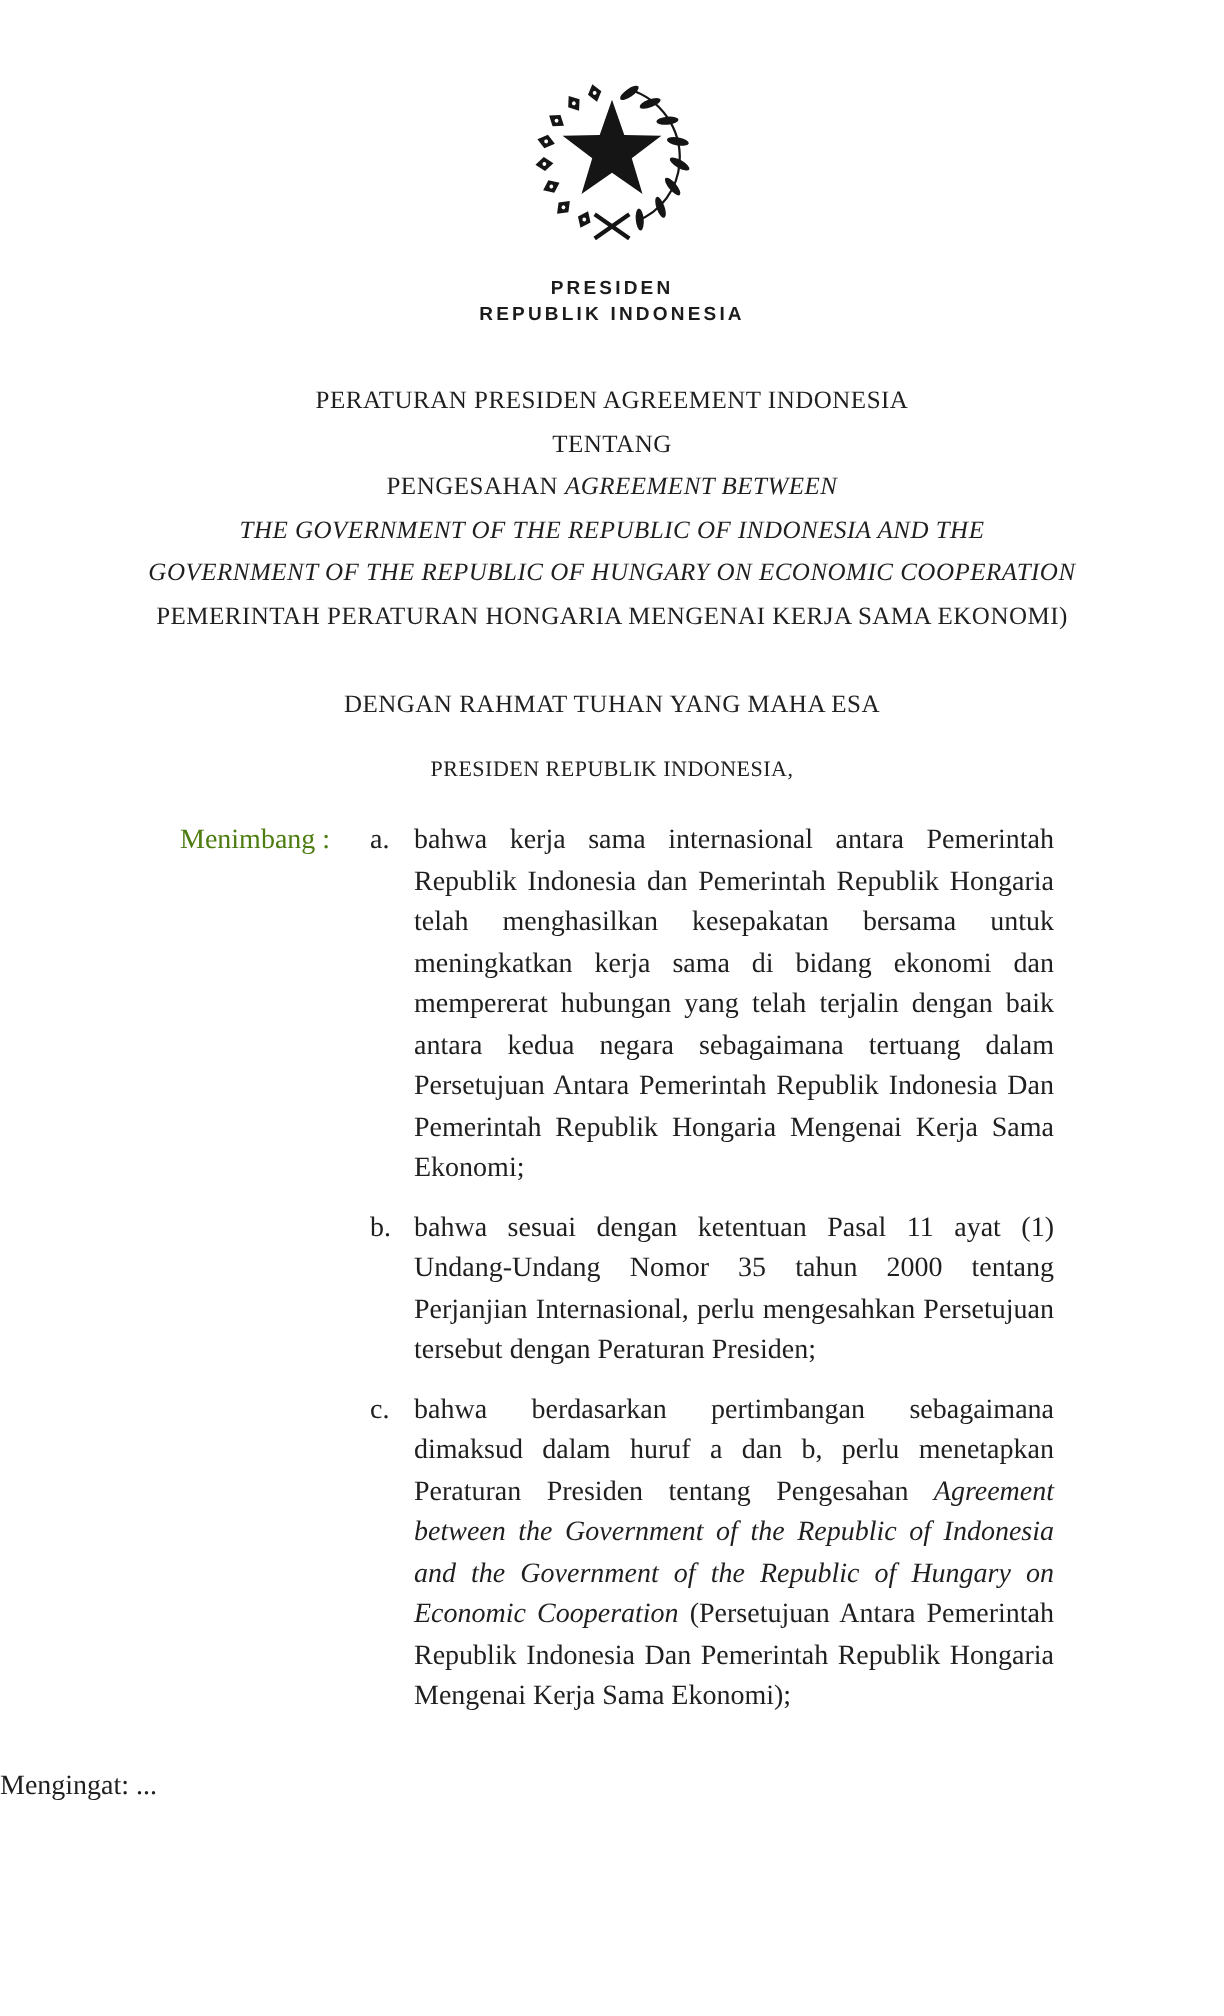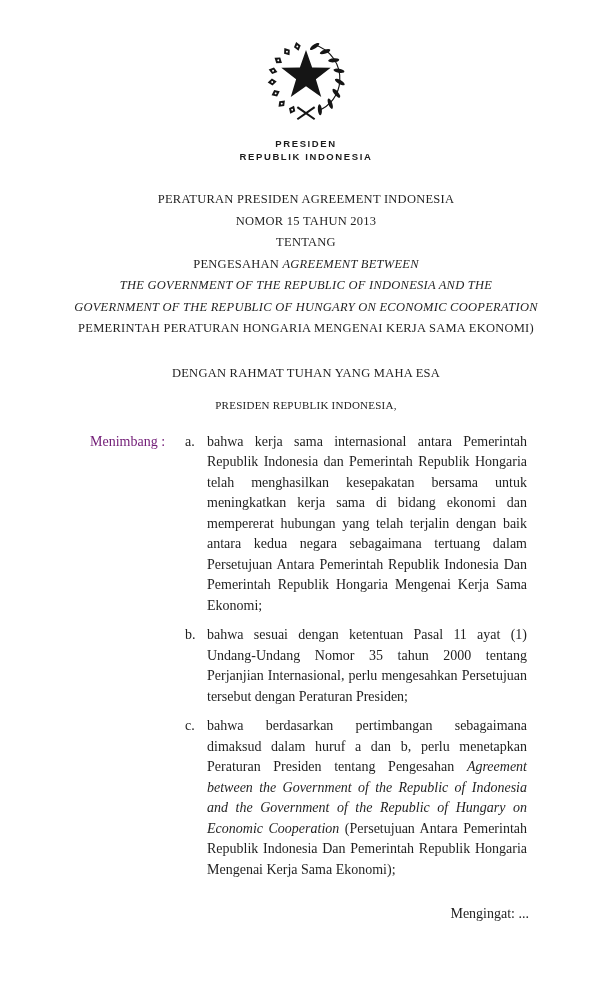--- a/index.html
+++ b/index.html
@@ -44,42 +44,41 @@
     margin-top: 15px;
     padding-left: 90px;
     display: flex;
     align-items: flex-start;
   }
   .cons-label {
     width: 95px;
     flex: 0 0 95px;
     font-size: 14px;
     line-height: 20.5px;
-    color: #701a75;
+    color: #4d7c0f;
   }
   .cons-items { width: 342px; flex: 0 0 342px; }
   .cons-item { display: flex; margin-bottom: 9px; }
   .cons-item:last-child { margin-bottom: 0; }
   .item-marker {
     width: 22px; flex: 0 0 22px;
     font-size: 14px; line-height: 20.5px;
     color: #1f1f1f;
   }
   .item-text {
     width: 320px; flex: 0 0 320px;
     font-size: 14px; line-height: 20.5px;
     text-align: justify;
     color: #1f1f1f;
   }
 
   
   .continuation {
     margin-top: 24px;
     padding-right: 83px;
-    text-align: right;
     font-size: 14px;
     line-height: 20.5px;
     color: #1f1f1f;
   }
 </style>
 </head>
 <body>
 
 <div class="page">
 
@@ -140,21 +139,20 @@
       <path d="M50,84 L70,98 M70,84 L50,98" stroke="#151515" stroke-width="2.4"></path>
     </svg>
     <div class="emblem-caption">
       <div>PRESIDEN</div>
       <div>REPUBLIK INDONESIA</div>
     </div>
   </div>
 
   <div class="title-block">
     <div class="title-line">PERATURAN PRESIDEN AGREEMENT INDONESIA</div>
-    <div class="title-line">NOMOR 15 TAHUN 2013</div>
     <div class="title-line">TENTANG</div>
     <div class="title-line"><span>PENGESAHAN</span> <span class="it">AGREEMENT BETWEEN</span></div>
     <div class="title-line it">THE GOVERNMENT OF THE REPUBLIC OF INDONESIA AND THE</div>
     <div class="title-line it">GOVERNMENT OF THE REPUBLIC OF HUNGARY ON ECONOMIC COOPERATION</div>
     <div class="title-line">PEMERINTAH PERATURAN HONGARIA MENGENAI KERJA SAMA EKONOMI)</div>
   </div>
 
   <div class="invocation">DENGAN RAHMAT TUHAN YANG MAHA ESA</div>
   <div class="authority">PRESIDEN REPUBLIK INDONESIA,</div>
 

